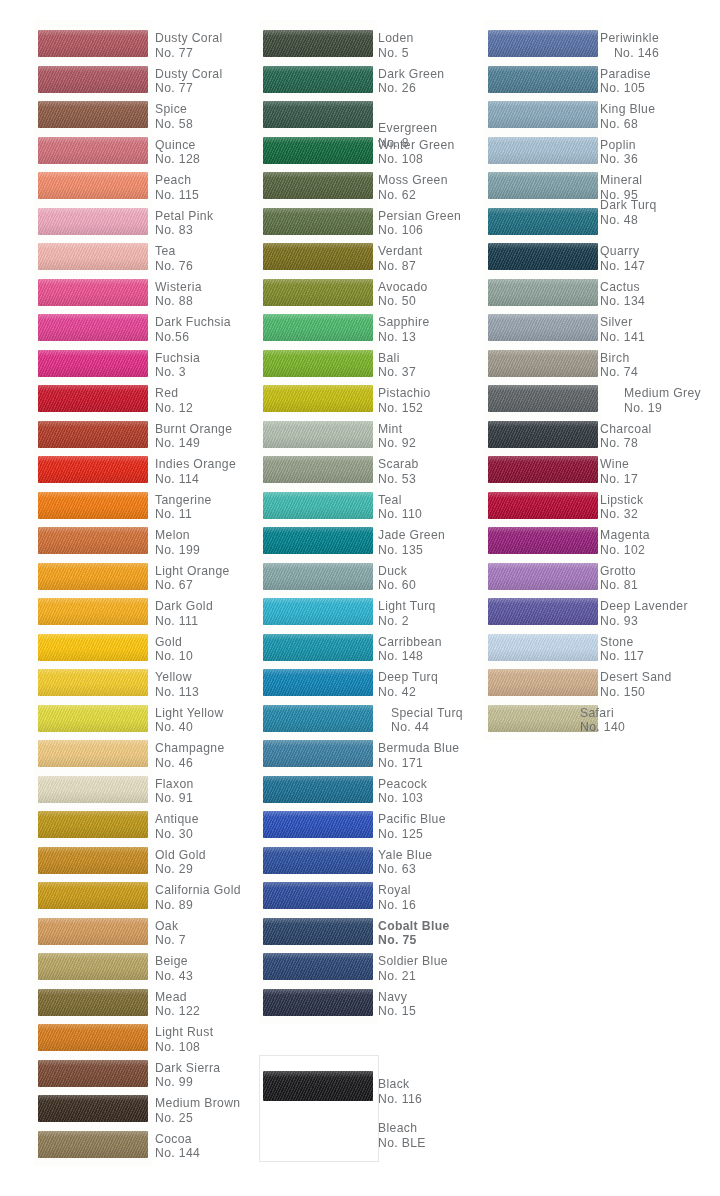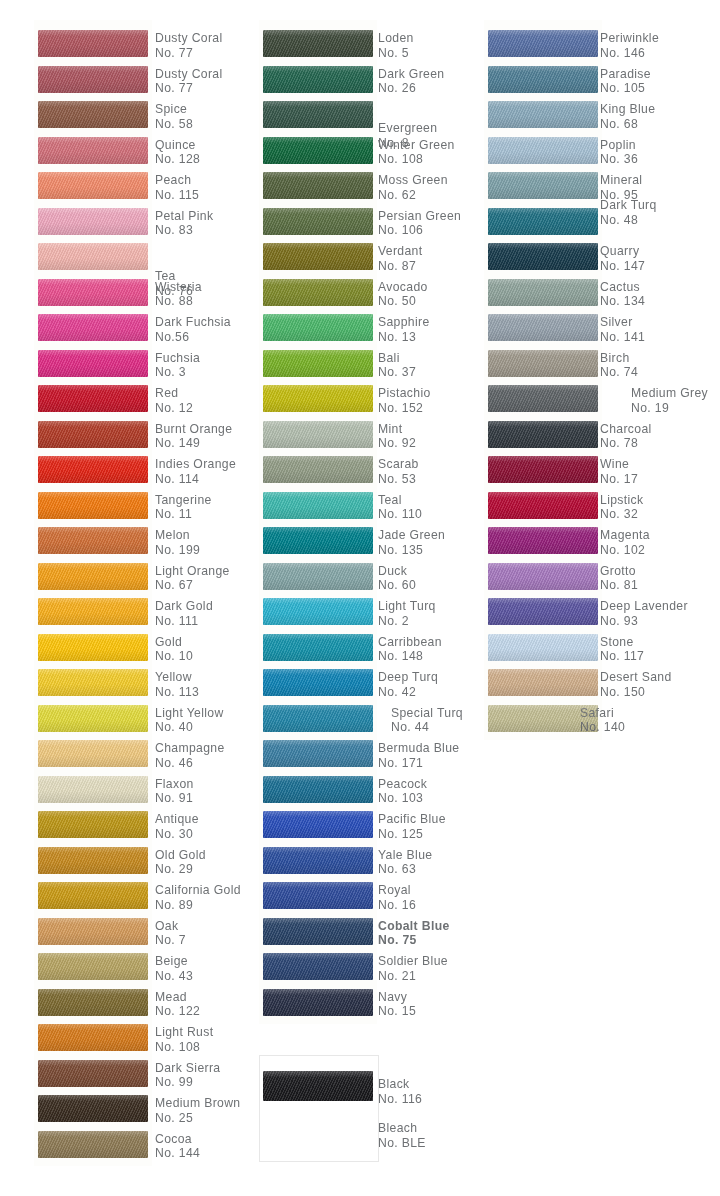--- a/index.html
+++ b/index.html
@@ -103,21 +103,21 @@
       <div class="label" style="left: 155px; top: 173px;">
         <span class="nm">Peach</span>
         <span class="no">No. 115</span>
       </div>
       <div class="swatch" style="width: 110px; background: rgb(237, 167, 189); left: 38px; top: 207.5px;"></div>
       <div class="label" style="left: 155px; top: 208.5px;">
         <span class="nm">Petal Pink</span>
         <span class="no">No. 83</span>
       </div>
       <div class="swatch" style="width: 110px; background: rgb(241, 181, 174); left: 38px; top: 243px;"></div>
-      <div class="label" style="left: 155px; top: 244px; margin-top: 25px;">
+      <div class="label" style="left: 155px; top: 244px;">
         <span class="nm">Tea</span>
         <span class="no">No. 76</span>
       </div>
       <div class="swatch" style="width: 110px; background: rgb(232, 80, 143); left: 38px; top: 278.5px;"></div>
       <div class="label" style="left: 155px; top: 279.5px;">
         <span class="nm">Wisteria</span>
         <span class="no">No. 88</span>
       </div>
       <div class="swatch" style="width: 110px; background: rgb(226, 65, 147); left: 38px; top: 314px;"></div>
       <div class="label" style="left: 155px; top: 315px;">
@@ -379,21 +379,21 @@
       </div>
       <div class="swatch" style="width: 110px; background: rgb(42, 49, 71); left: 263px; top: 988.5px;"></div>
       <div class="label" style="left: 378px; top: 989.5px;">
         <span class="nm">Navy</span>
         <span class="no">No. 15</span>
       </div>
     </div>
     <div class="column" style="left: 0px;">
       <div class="card" style="left: 484px; top: 20px; width: 118px; height: 720px;"></div>
       <div class="swatch" style="width: 110px; background: rgb(88, 113, 166); left: 488px; top: 30px;"></div>
-      <div class="label" style="left: 600px; top: 31px;">
+      <div class="label" style="left: 600px; top: 31px; text-align: right;">
         <span class="nm">Periwinkle</span>
         <span class="no">No. 146</span>
       </div>
       <div class="swatch" style="width: 110px; background: rgb(79, 126, 149); left: 488px; top: 65.5px;"></div>
       <div class="label" style="left: 600px; top: 66.5px;">
         <span class="nm">Paradise</span>
         <span class="no">No. 105</span>
       </div>
       <div class="swatch" style="width: 110px; background: rgb(137, 169, 187); left: 488px; top: 101px;"></div>
       <div class="label" style="left: 600px; top: 102px;">
@@ -429,21 +429,21 @@
       <div class="label" style="left: 600px; top: 315px;">
         <span class="nm">Silver</span>
         <span class="no">No. 141</span>
       </div>
       <div class="swatch" style="width: 110px; background: rgb(158, 152, 139); left: 488px; top: 349.5px;"></div>
       <div class="label" style="left: 600px; top: 350.5px;">
         <span class="nm">Birch</span>
         <span class="no">No. 74</span>
       </div>
       <div class="swatch" style="width: 110px; background: rgb(94, 99, 102); left: 488px; top: 385px;"></div>
-      <div class="label" style="left: 624px; top: 386px; margin-left: 7px;">
+      <div class="label" style="left: 624px; top: 386px;">
         <span class="nm">Medium Grey</span>
         <span class="no">No. 19</span>
       </div>
       <div class="swatch" style="width: 110px; background: rgb(51, 58, 65); left: 488px; top: 420.5px;"></div>
       <div class="label" style="left: 600px; top: 421.5px;">
         <span class="nm">Charcoal</span>
         <span class="no">No. 78</span>
       </div>
       <div class="swatch" style="width: 110px; background: rgb(140, 18, 53); left: 488px; top: 456px;"></div>
       <div class="label" style="left: 600px; top: 457px;">

